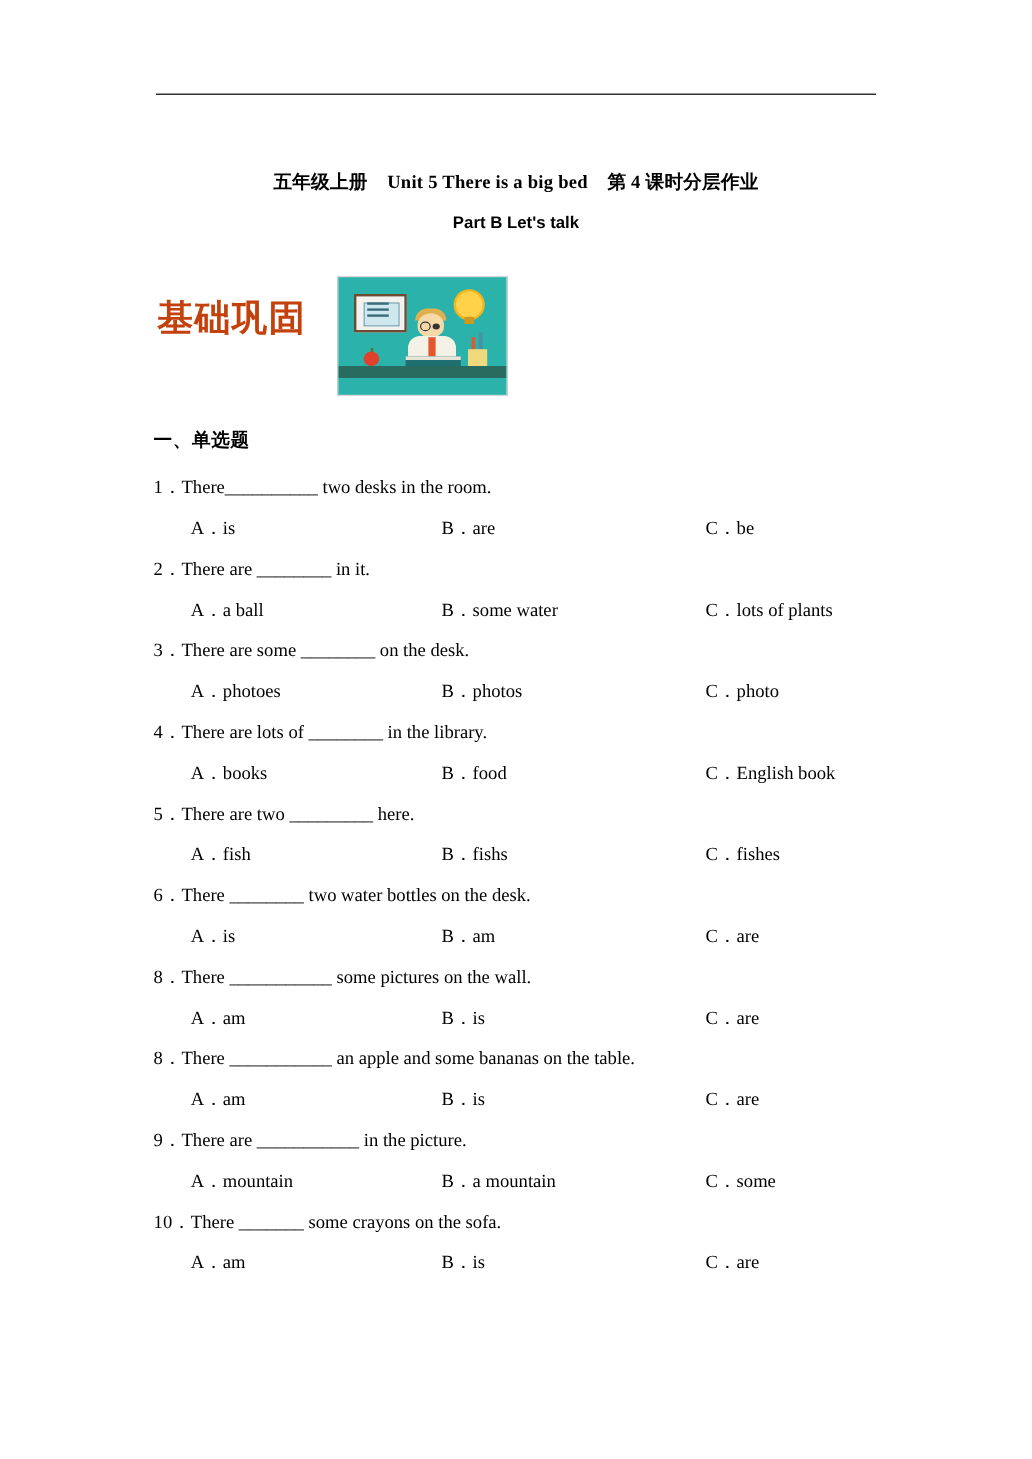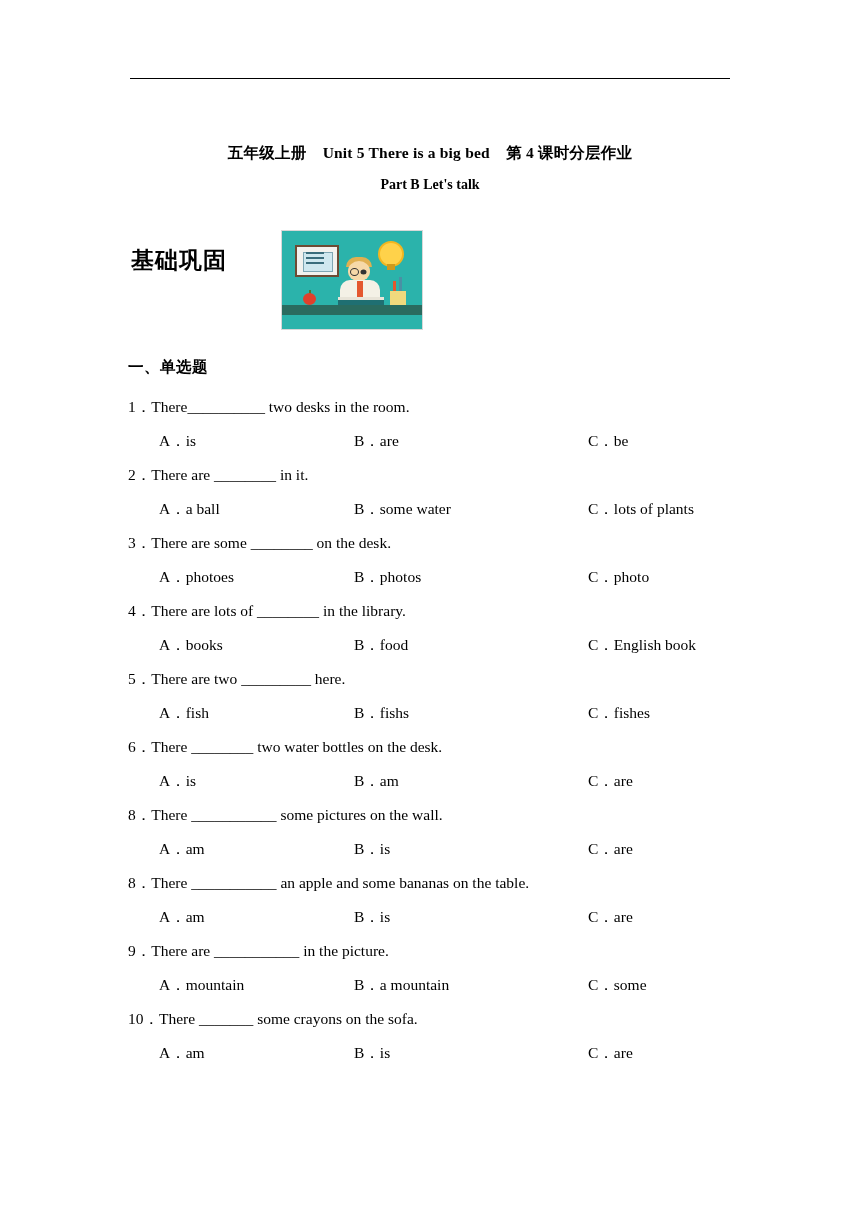--- a/index.html
+++ b/index.html
@@ -37,34 +37,34 @@
   }
   .title-line1 {
     font-family: "Liberation Serif", serif;
     font-weight: bold;
     font-size: 15.5px;
     letter-spacing: 0.2px;
     line-height: 22px;
     white-space: pre;
   }
   .title-line2 {
-    font-family: Liberation Serif, serif;
+    font-family: Liberation Sans, sans-serif;
     font-weight: bold;
     font-size: 14px;
     line-height: 22px;
     margin-top: 10px;
   }
   .section-head {
     position: absolute;
     left: 131px;
     top: 245px;
     font-family: "Liberation Sans", sans-serif;
     font-weight: bold;
-    font-size: 23px;
-    color: #000000;
+    font-size: 30px;
+    color: #c2410c;
     letter-spacing: 1px;
   }
   .banner {
     position: absolute;
     left: 281px;
     top: 230px;
     width: 140px;
     height: 98px;
     background: #2bb3ab;
     border: 1px solid #d8d8d8;
@@ -243,21 +243,21 @@
     font-size: 15.5px;
     line-height: 34px;
     padding-left: 25px;
     height: 34px;
   }
   .opt {
     position: absolute;
     white-space: pre;
   }
   .opt-a { left: 31px; }
-  .opt-b { left: 226px; }
+  .opt-b { left: 240px; }
   .opt-c { left: 460px; }
   .spill {
     font-size: 15.5px;
     line-height: 34px;
     margin-left: -25px;
   }
 </style>
 </head>
 <body>
 

